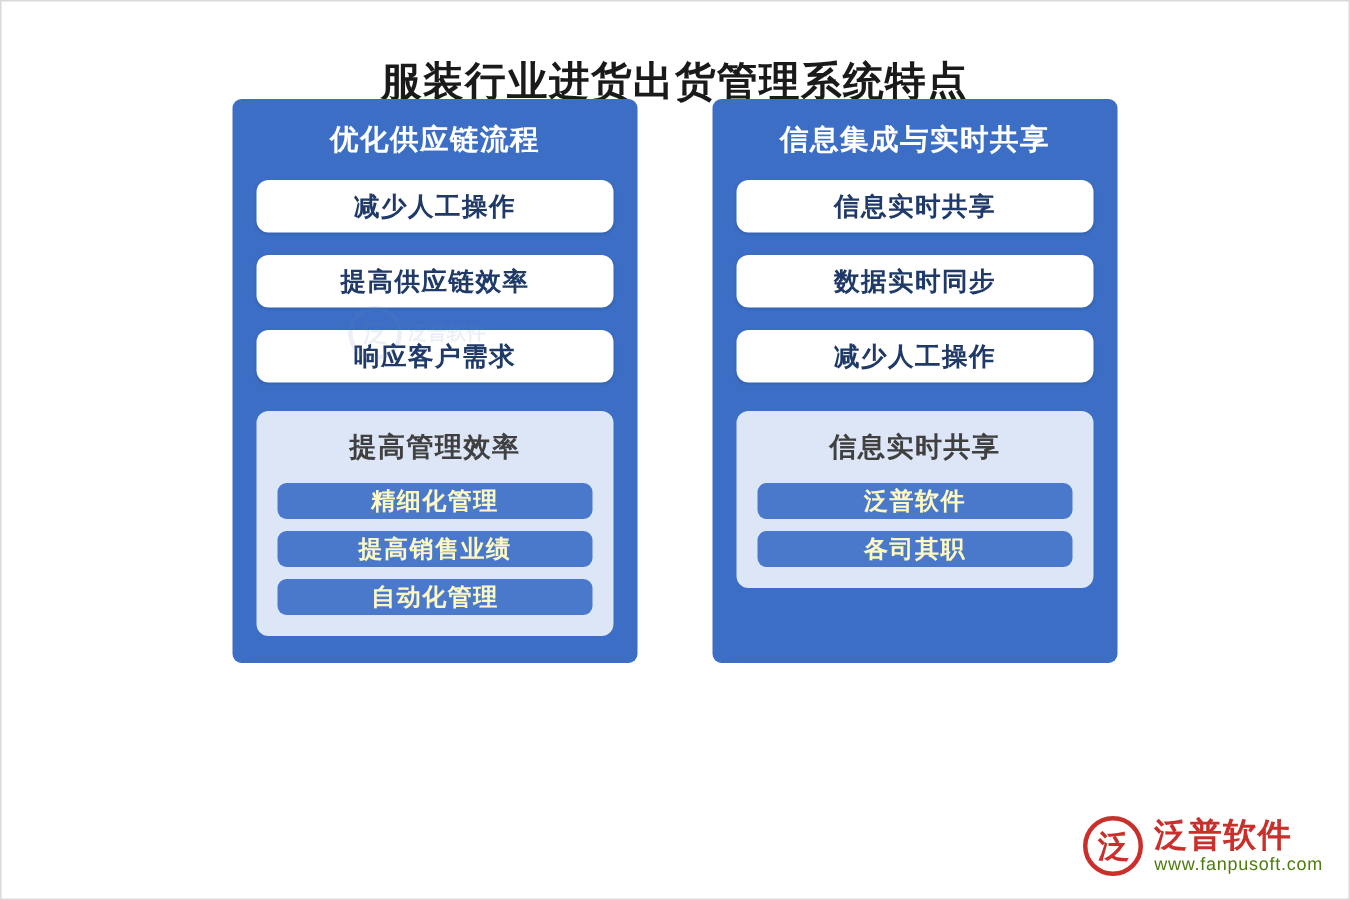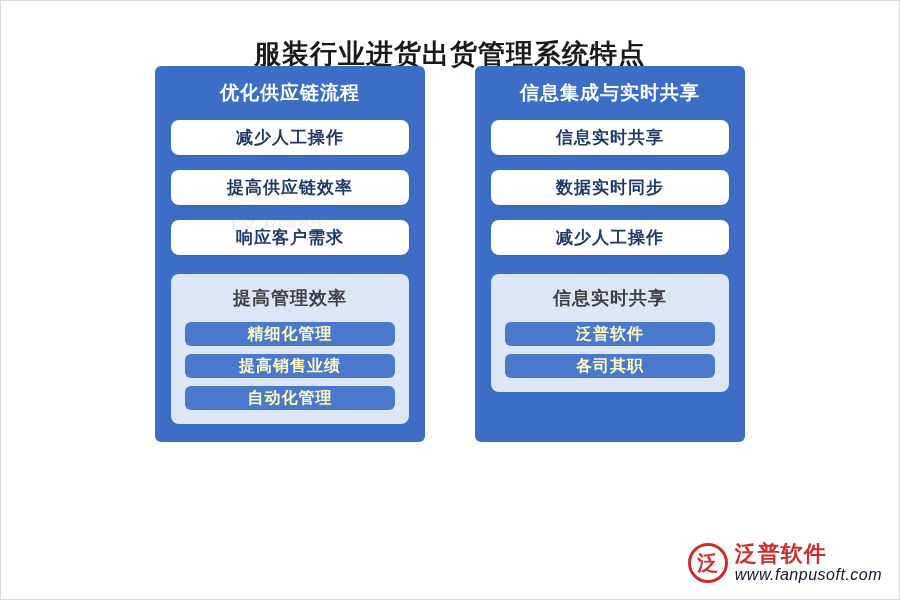--- a/index.html
+++ b/index.html
@@ -161,24 +161,23 @@
     line-height: 1.1;
   }
   .logo-name {
     font-size: 22px;
     font-weight: bold;
     color: #c9302c;
     font-family: "Liberation Serif", serif;
     letter-spacing: 1px;
   }
   .logo-url {
-    font-size: 16px;
-    color: #0f172a;
+    font-size: 12px;
+    color: #4d7c0f;
     letter-spacing: 0.5px;
-    font-style: italic;
   }
 </style>
 </head>
 <body>
 
 <div class="page-frame"></div>
 
 <div class="page-title">服装行业进货出货管理系统特点</div>
 
 <div class="columns">

